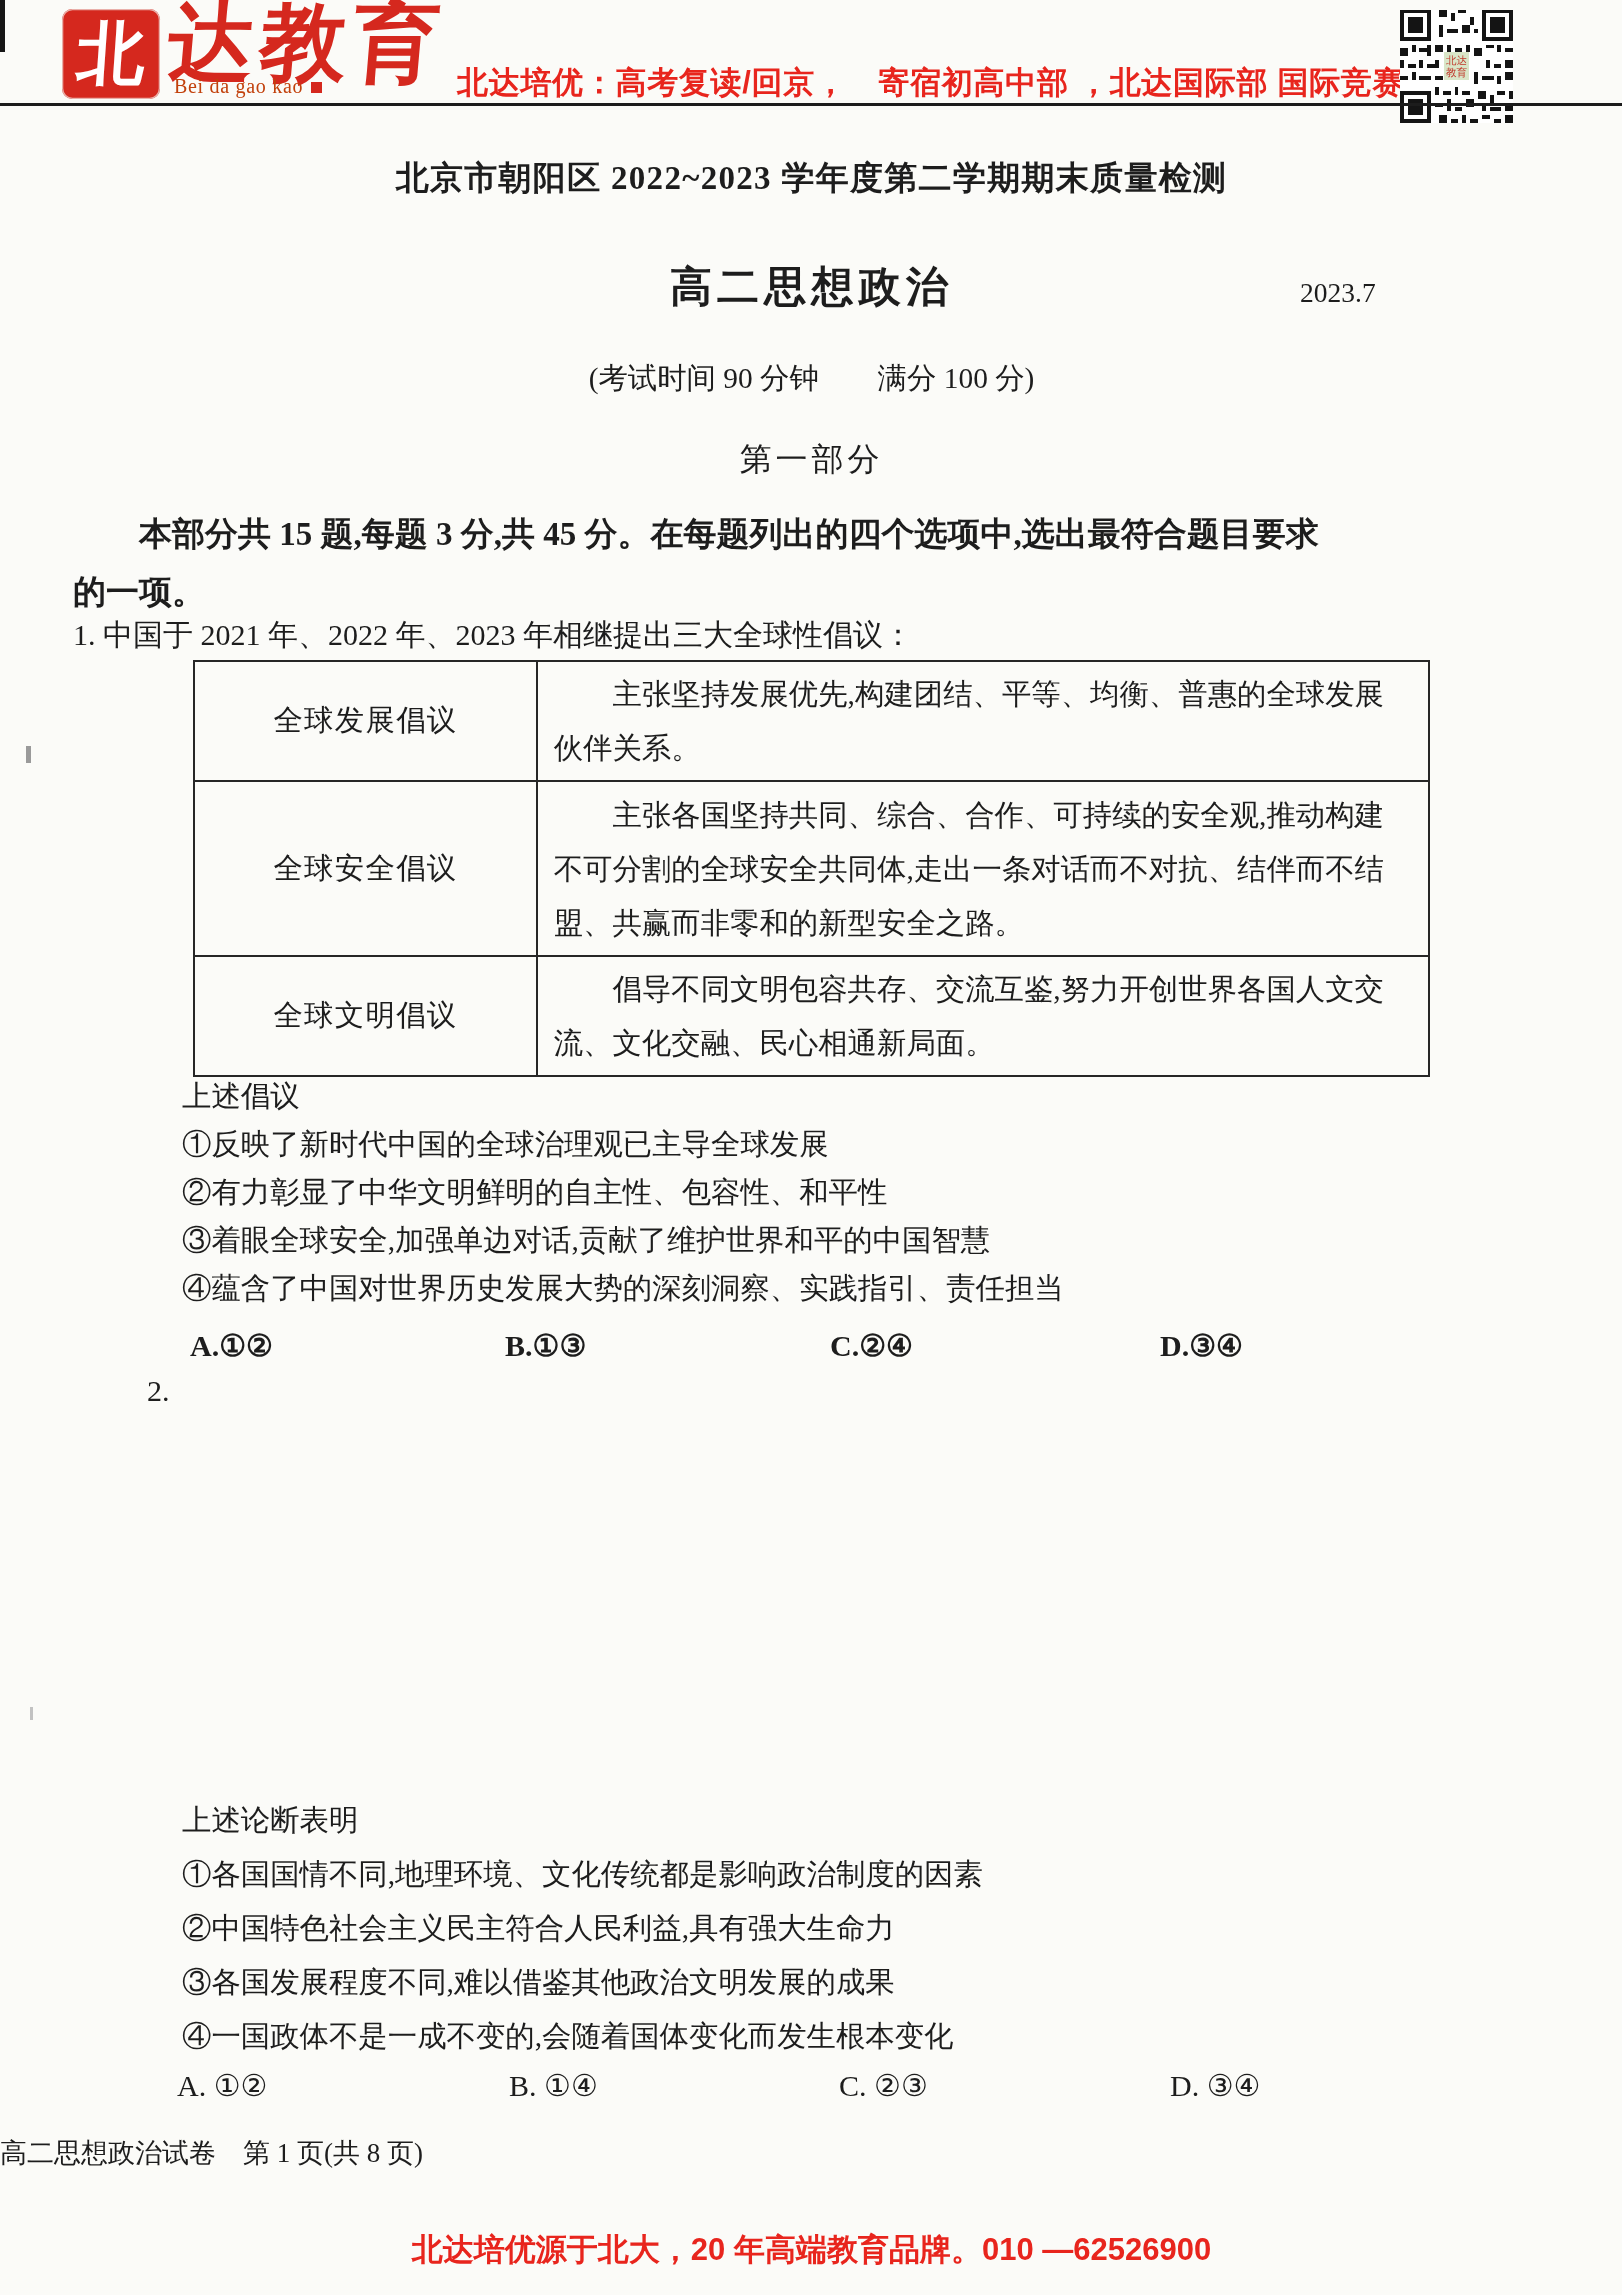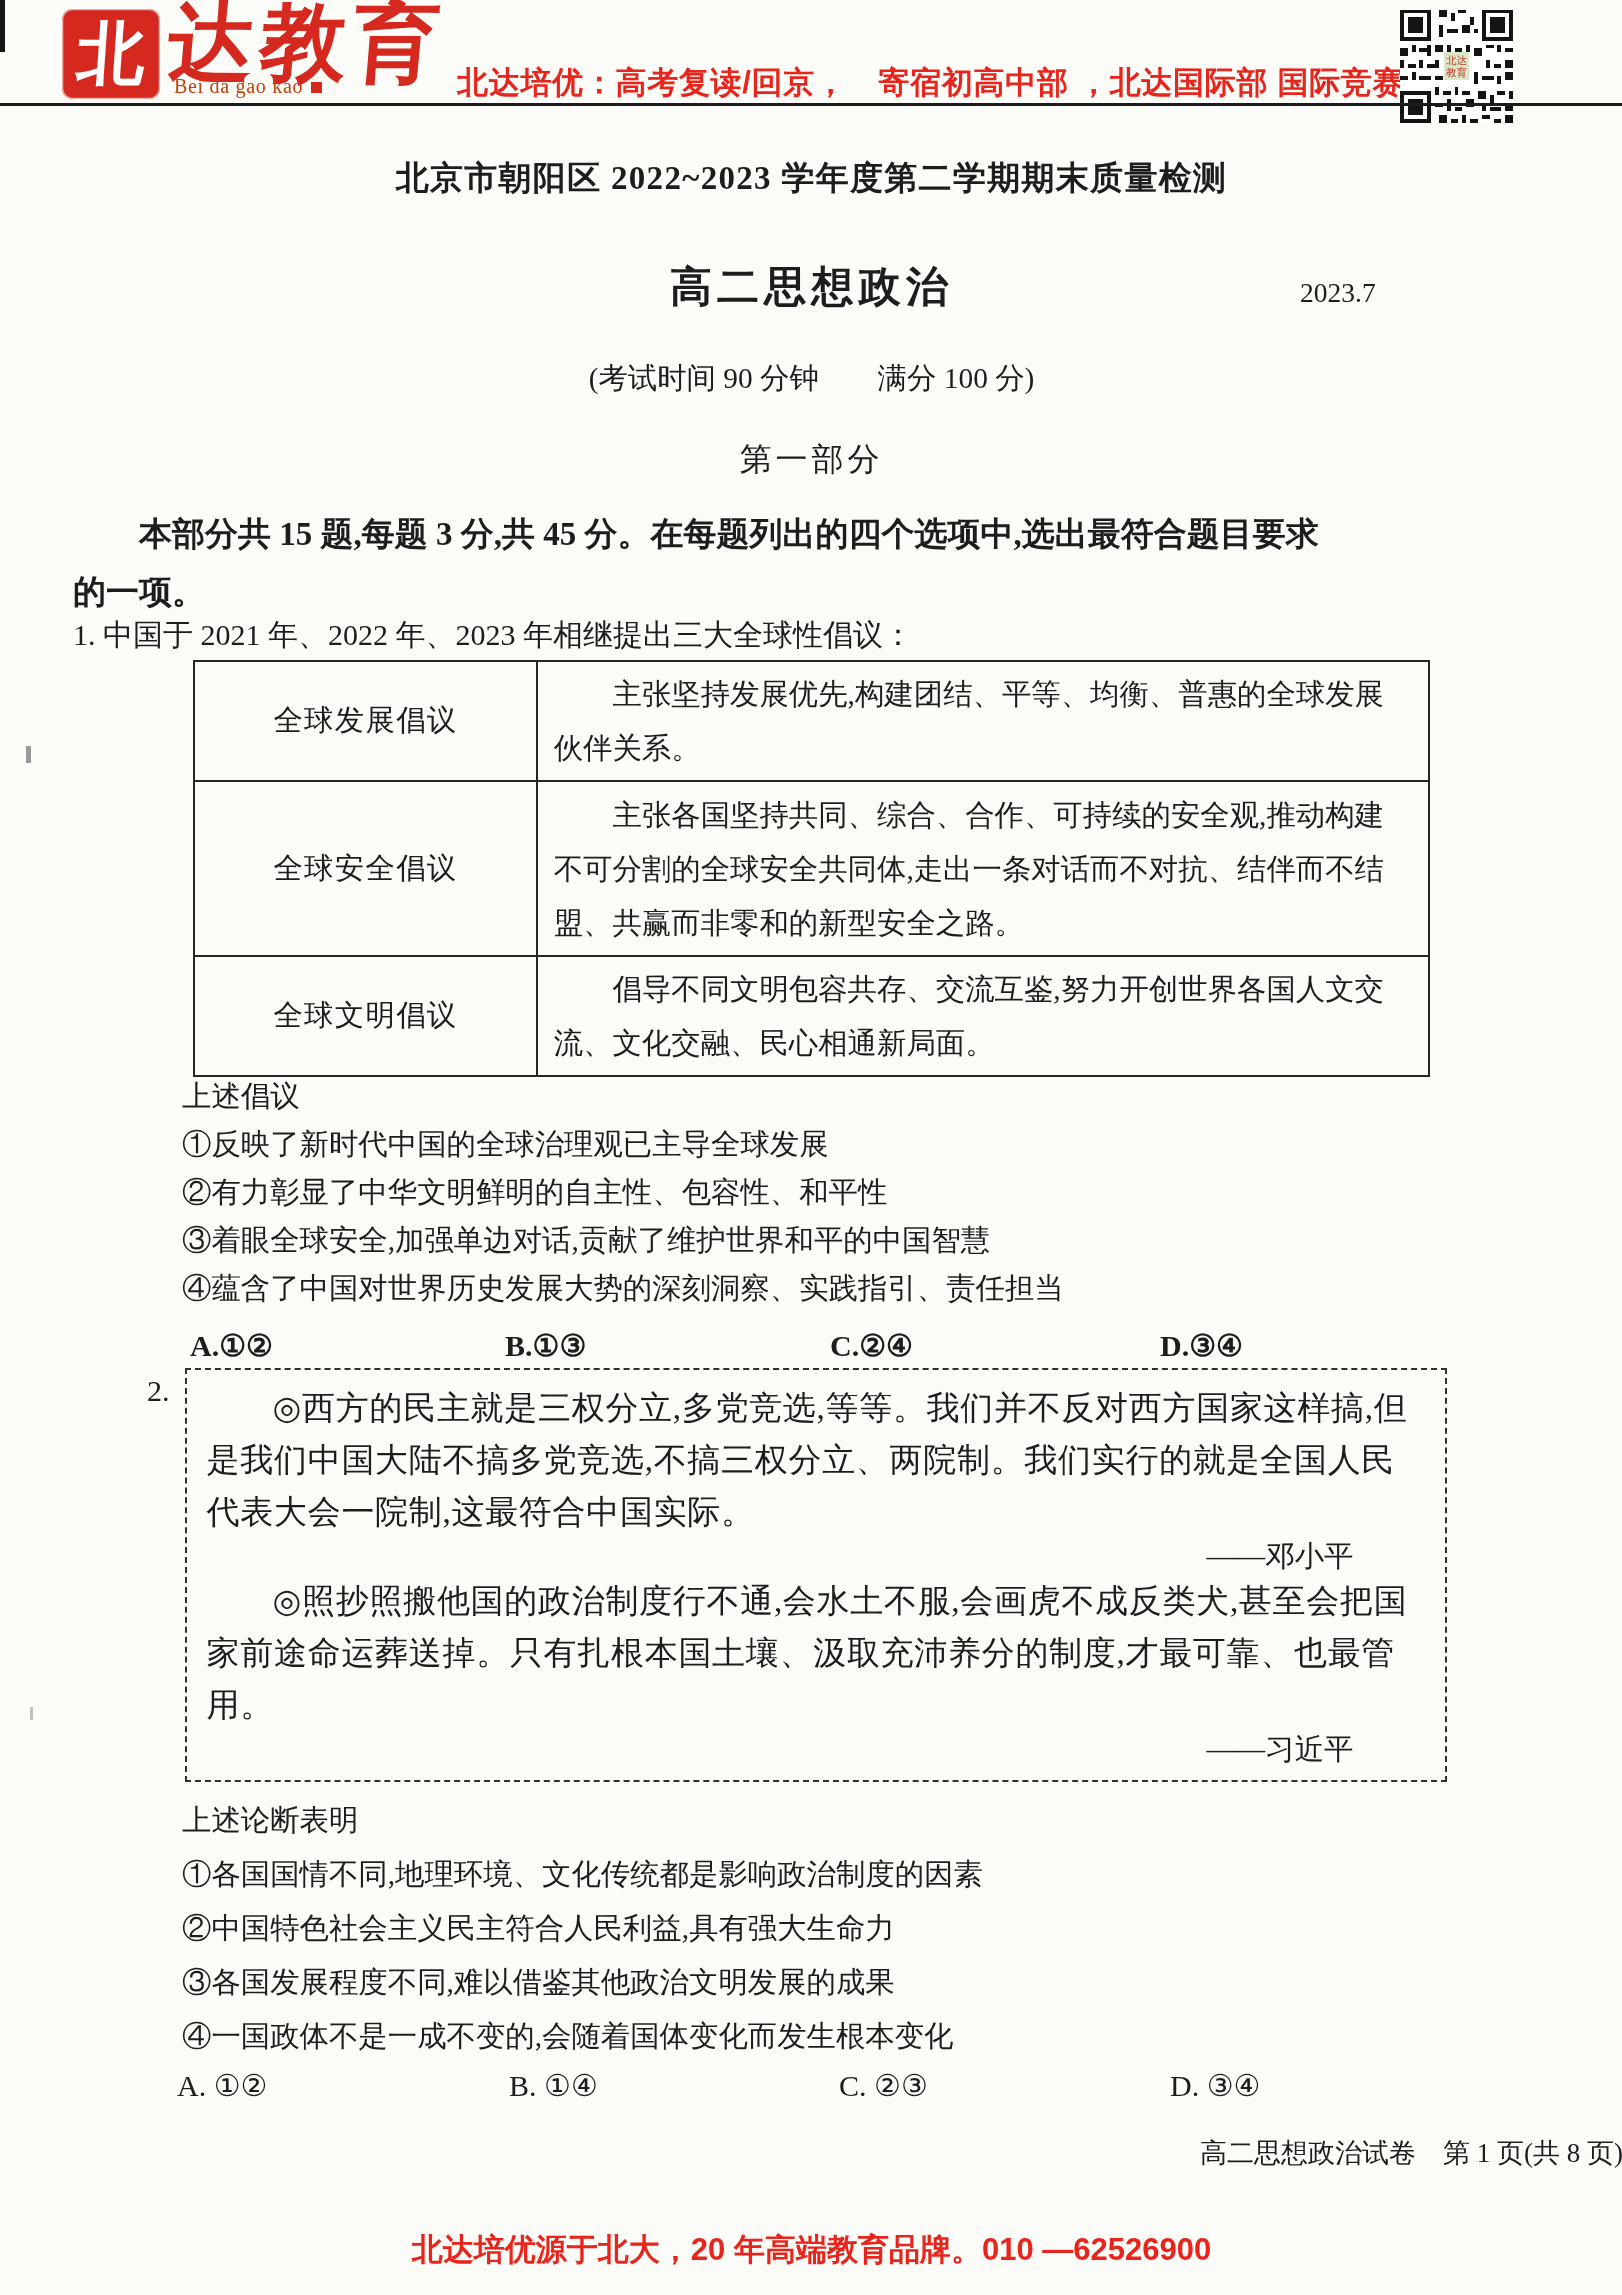--- a/index.html
+++ b/index.html
@@ -49,21 +49,21 @@
   .q1 .o0{left:190px;} .q1 .o1{left:505px;} .q1 .o2{left:830px;} .q1 .o3{left:1160px;}
   .q2 .o0{left:177px;} .q2 .o1{left:509px;} .q2 .o2{left:839px;} .q2 .o3{left:1170px;}
   
   .q2-num{position:absolute;left:147px;top:1374px;font-size:30px;}
   .q2-box{position:absolute;left:185px;top:1368px;width:1262px;height:414px;box-sizing:border-box;
           border:2px dashed #2f2f2f;padding:11.8px 19.6px 0 19.6px;}
   .q2-box p.quote{margin:0;font-size:33px;line-height:52px;text-indent:2em;letter-spacing:0.7px;}
   .q2-box p.attr{margin:0;font-size:29.4px;line-height:37px;text-align:right;padding-right:72px;}
   .q2-tail{position:absolute;left:182px;top:1793px;font-size:29.4px;line-height:54px;}
   
-  .page-info{position:absolute;left:0;top:2135px;width:100%;text-align:right;font-size:27px;}
+  .page-info{position:absolute;left:0;top:2135px;width:100%;text-align:left;font-size:27px;}
   .red-foot{position:absolute;left:0;top:2229px;width:100%;text-align:center;font-size:31px;font-weight:700;
             color:#e8251d;font-family:Liberation Sans, sans-serif;}
   
   .art-corner{position:absolute;left:0;top:0;width:4.6px;height:52px;background:#161616;}
   .art-tick1{position:absolute;left:26px;top:746px;width:5.2px;height:17px;background:#9a9a9a;}
   .art-tick2{position:absolute;left:30px;top:1707px;width:3.3px;height:13px;background:#c2c2c2;}
 </style>
 </head>
 <body>
 
@@ -152,26 +152,20 @@
 
   <div class="opts q1">
     <span class="o0">A.①②</span>
     <span class="o1">B.①③</span>
     <span class="o2">C.②④</span>
     <span class="o3">D.③④</span>
   </div>
 
   <div class="q2-num">2.</div>
 
-  <div class="q2-box">
-    <p class="quote">◎西方的民主就是三权分立,多党竞选,等等。我们并不反对西方国家这样搞,但是我们中国大陆不搞多党竞选,不搞三权分立、两院制。我们实行的就是全国人民代表大会一院制,这最符合中国实际。</p>
-    <p class="attr">——邓小平</p>
-    <p class="quote">◎照抄照搬他国的政治制度行不通,会水土不服,会画虎不成反类犬,甚至会把国家前途命运葬送掉。只有扎根本国土壤、汲取充沛养分的制度,才最可靠、也最管用。</p>
-    <p class="attr">——习近平</p>
-  </div>
 
   <div class="q2-tail">
     <div>上述论断表明</div>
     <div>①各国国情不同,地理环境、文化传统都是影响政治制度的因素</div>
     <div>②中国特色社会主义民主符合人民利益,具有强大生命力</div>
     <div>③各国发展程度不同,难以借鉴其他政治文明发展的成果</div>
     <div>④一国政体不是一成不变的,会随着国体变化而发生根本变化</div>
   </div>
 
   <div class="opts q2">

